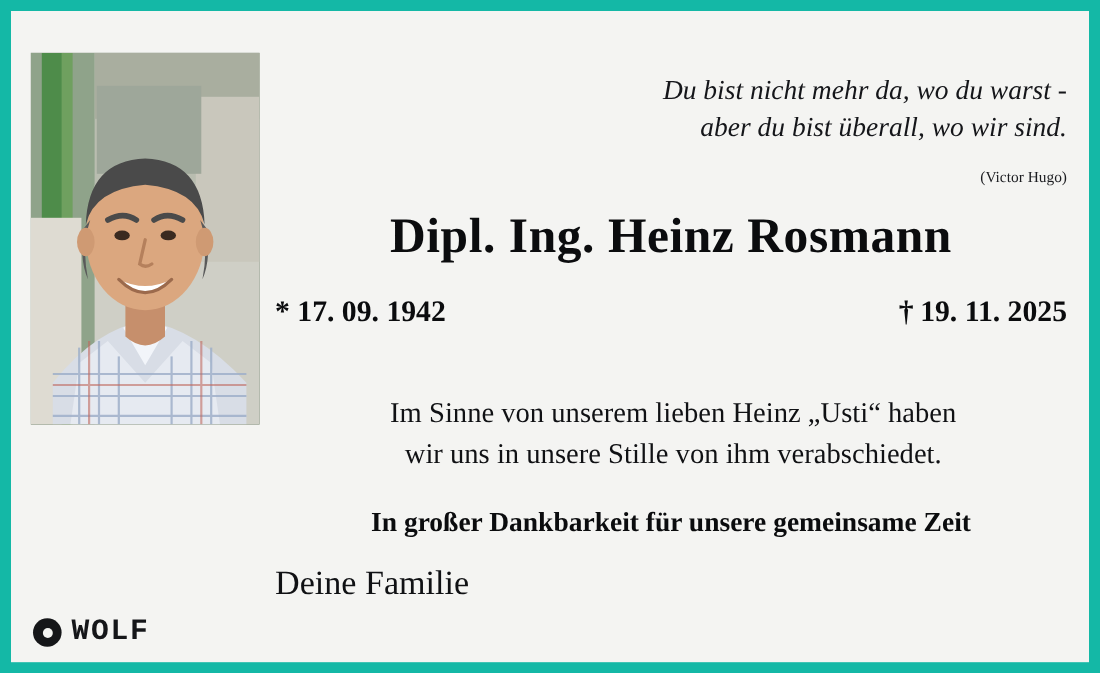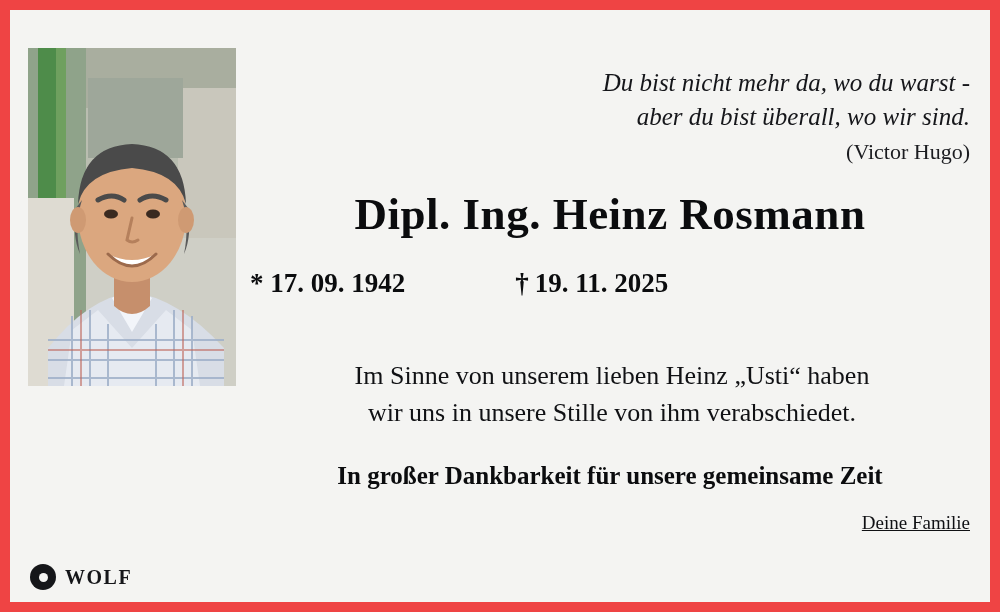--- a/index.html
+++ b/index.html
@@ -9,21 +9,21 @@
   }
   body {
     width: 1000px;
     height: 612px;
     font-family: "Liberation Serif", serif;
   }
   .obituary {
     position: relative;
     width: 1000px;
     height: 612px;
-    background: #ef4444;
+    background: #14b8a6;
     box-sizing: border-box;
     padding: 10px;
   }
   .inner {
     position: relative;
     width: 980px;
     height: 592px;
     background: #f4f4f2;
     box-sizing: border-box;
     overflow: hidden;
@@ -46,23 +46,23 @@
     right: 20px;
     top: 56px;
     width: 620px;
     text-align: right;
     font-style: italic;
     font-size: 25px;
     line-height: 1.34;
     color: #15161a;
   }
   .quote-attrib {
-    margin-top: 4px;
+    margin-top: 20px;
     font-style: normal;
-    font-size: 22px;
+    font-size: 14px;
     color: #1b1c20;
   }
 
   
   .name {
     position: absolute;
     left: 240px;
     right: 20px;
     top: 178px;
     text-align: center;
@@ -73,21 +73,21 @@
     white-space: nowrap;
   }
 
   
   .dates {
     position: absolute;
     left: 240px;
     right: 20px;
     top: 258px;
     display: flex;
-    justify-content: flex-start;
+    justify-content: space-between;
     gap: 110px;
     font-weight: bold;
     font-size: 27px;
     color: #0b0c0e;
   }
   .date-item { white-space: nowrap; }
   .cross-glyph { font-weight: bold; margin-right: 6px; }
 
   
   .body-text {
@@ -112,24 +112,23 @@
     font-size: 25px;
     color: #0b0c0e;
   }
 
   
   .signature {
     position: absolute;
     left: 240px;
     right: 20px;
     top: 502px;
-    text-align: right;
-    font-size: 19px;
+    text-align: left;
+    font-size: 31px;
     color: #101114;
-    text-decoration: underline;
   }
 
   
   .footer {
     position: absolute;
     left: 20px;
     bottom: 12px;
     display: flex;
     align-items: center;
     gap: 9px;
@@ -143,23 +142,23 @@
     align-items: center;
     justify-content: center;
   }
   .logo-mark .dot {
     width: 9px;
     height: 9px;
     border-radius: 50%;
     background: #f4f4f2;
   }
   .logo-text {
-    font-family: Liberation Serif, serif;
-    font-weight: bold;
-    font-size: 20px;
+    font-family: Liberation Mono, monospace;
+    font-weight: bold;
+    font-size: 27px;
     letter-spacing: 1.5px;
     color: #151619;
   }
 </style>
 </head>
 <body>
 
 <div class="obituary">
   <div class="inner">
 

